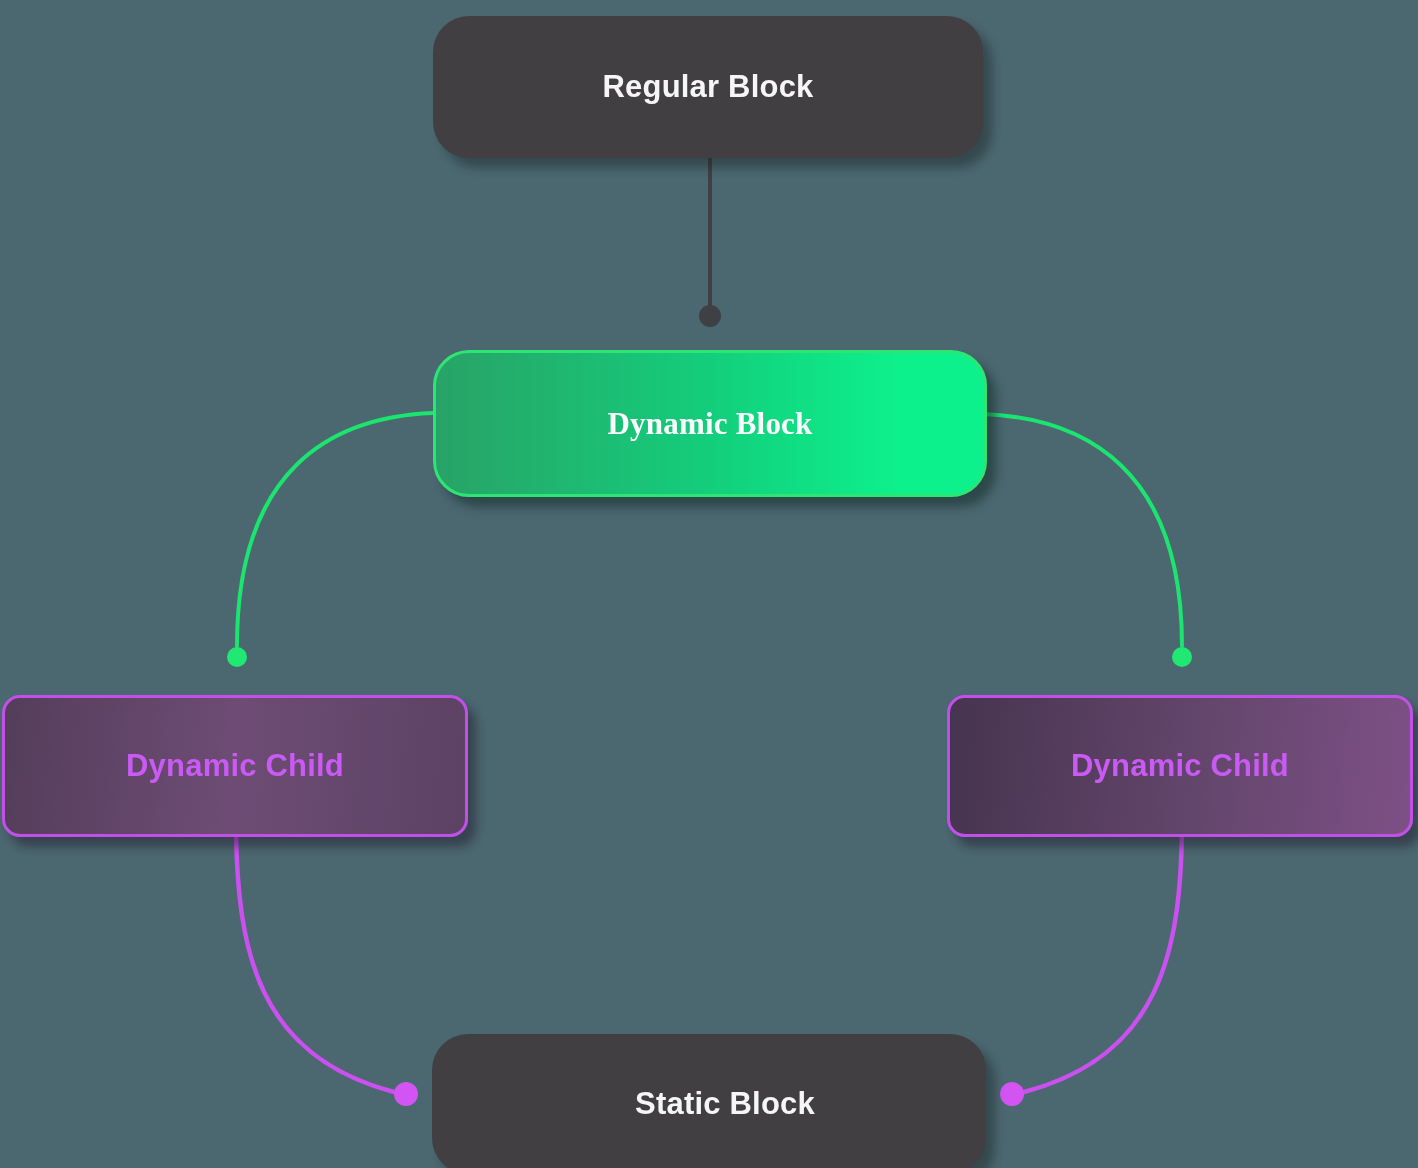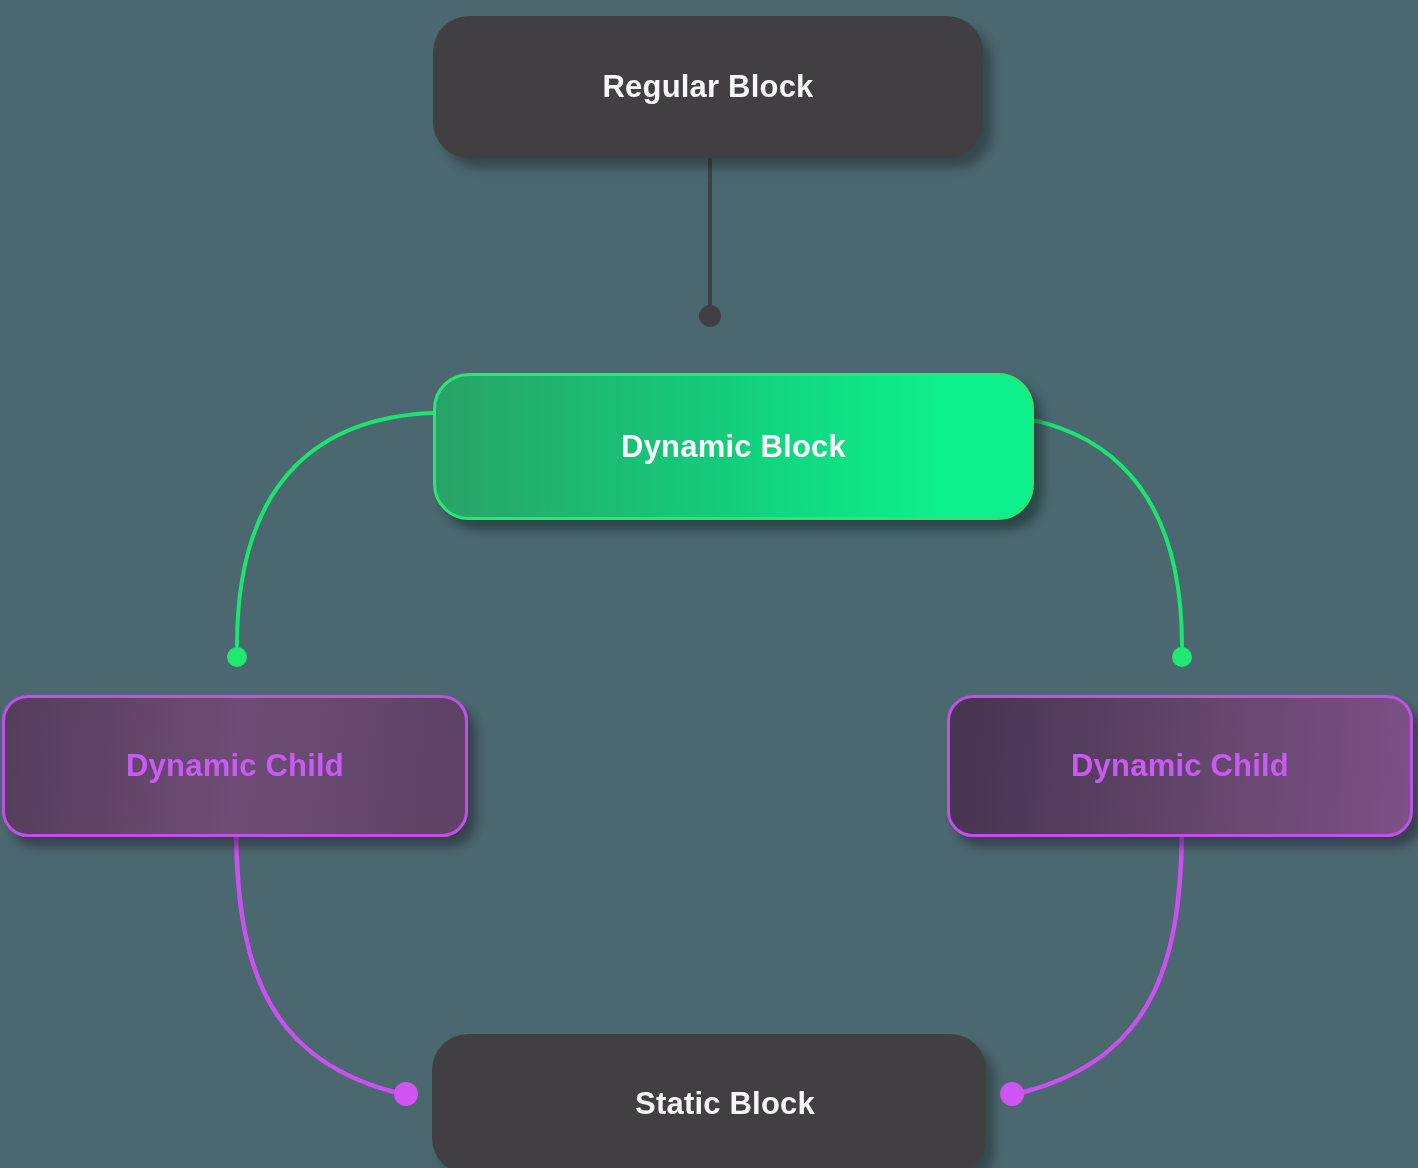--- a/index.html
+++ b/index.html
@@ -58,31 +58,32 @@
   }
   .node--dark {
     background: var(--dark_node);
     color: var(--dark_node_text);
   }
   .node--regular {
     left: 433px; top: 4px;
     width: 550px; height: 142px;
   }
   .node--dynamic {
-    left: 433px; top: 361px;
-    width: 601px; height: 147px;
+    left: 433px; top: 338px;
+    width: 554px; height: 147px;
     background: linear-gradient(90deg, var(--green_from) 0%, #13CE7C 50%, var(--green_to) 85%);
     border: 3px solid var(--green_border);
     color: #FBFBFD;
     box-shadow: 9px 10px 10px rgba(16, 42, 36, 0.5);
+    font-family: Liberation Serif, serif;
   }
   .node--child {
     width: 466px; height: 142px;
     top: 683px;
-    border-radius: 26px;
+    border-radius: 18px;
     border: 3px solid var(--purple_border);
     color: var(--purple_text);
     box-shadow: 8px 10px 10px rgba(30, 24, 40, 0.45);
   }
   .node--child-left {
     left: 2px;
     background: linear-gradient(95deg, #543D5B 0%, #6E4C75 50%, #5C4264 100%);
   }
   .node--child-right {
     left: 947px;

